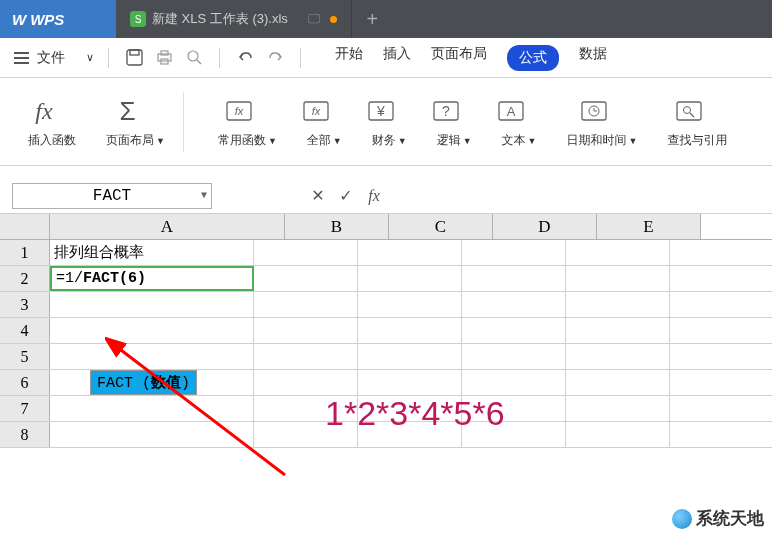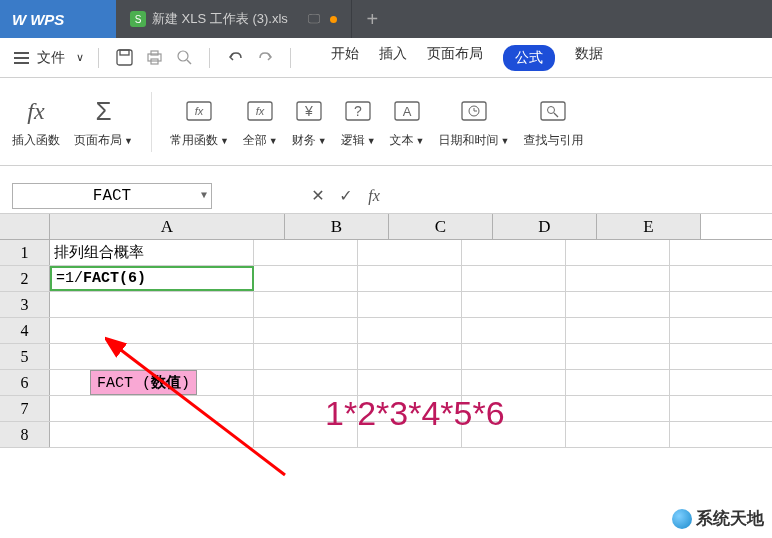--- a/index.html
+++ b/index.html
@@ -12,31 +12,31 @@
 .tab-icon { width: 16px; height: 16px; background: #4caf50; border-radius: 3px; display: flex; align-items: center; justify-content: center; color: #fff; font-size: 10px; }
 .tab-indicators { display: flex; align-items: center; gap: 10px; margin-left: 14px; }
 .tab-ind { color: #888; font-size: 13px; }
 .tab-dot { width: 7px; height: 7px; background: #ff9800; border-radius: 50%; }
 .new-tab { width: 40px; height: 100%; display: flex; align-items: center; justify-content: center; color: #aaa; font-size: 20px; }
 
 
 .menu-bar { height: 40px; border-bottom: 1px solid #d0d0d0; display: flex; align-items: center; padding: 0 14px; gap: 8px; background: #fff; }
 .hamburger { display: flex; flex-direction: column; gap: 3px; }
 .hamburger span { width: 15px; height: 2px; background: #555; }
-.file-menu { font-size: 14px; color: #333; display: flex; align-items: center; gap: 11px; }
+.file-menu { font-size: 14px; color: #333; display: flex; align-items: center; gap: 21px; }
 .qat-divider { width: 1px; height: 20px; background: #d0d0d0; margin: 0 6px; }
 .qat-btn { width: 22px; height: 22px; display: flex; align-items: center; justify-content: center; color: #555; }
-.menu-tabs { display: flex; gap: 20px; margin-left: 26px; font-size: 14px; color: #333; }
+.menu-tabs { display: flex; gap: 20px; margin-left: 20px; font-size: 14px; color: #333; }
 .menu-tab.active { background: #1d4ed8; color: #fff; padding: 4px 12px; border-radius: 12px; }
 
 
 .ribbon { height: 88px; background: #fff; border-bottom: 1px solid #d0d0d0; display: flex; align-items: center; padding: 6px 12px; gap: 14px; }
 .ribbon-group { display: flex; flex-direction: column; align-items: center; gap: 4px; }
 .ribbon-icon { width: 34px; height: 34px; display: flex; align-items: center; justify-content: center; }
-.ribbon-label { font-size: 12px; color: #333; display: flex; align-items: center; gap: 2px; }
+.ribbon-label { font-size: 12px; color: #333; display: flex; align-items: center; gap: 2px; margin-left: 16px; }
 .ribbon-sep { width: 1px; height: 60px; background: #e0e0e0; margin: 0 4px; }
 
 
 .formula-bar { height: 36px; border-bottom: 1px solid #d0d0d0; display: flex; align-items: center; padding: 0 12px; gap: 8px; margin-top: 12px; }
 .name-box { width: 200px; height: 26px; border: 1px solid #b0b0b0; display: flex; align-items: center; justify-content: center; font-family: "Courier New", monospace; font-size: 16px; position: relative; }
 .name-box-dd { position: absolute; right: 4px; font-size: 10px; color: #666; }
 .fb-btn { width: 20px; height: 20px; display: flex; align-items: center; justify-content: center; color: #555; }
 .fx-label { font-style: italic; font-family: serif; color: #555; }
 .formula-input { flex: 1; height: 26px; border: 1px solid #b0b0b0; padding: 0 8px; font-family: "Courier New", monospace; font-size: 16px; display: flex; align-items: center; }
 
@@ -47,21 +47,21 @@
 .col-h { width: 104px; background: #e8e8e8; border-right: 1px solid #b0b0b0; display: flex; align-items: center; justify-content: center; font-family: "Times New Roman", serif; font-size: 17px; }
 .col-h.wide { width: 235px; }
 .row { display: flex; height: 26px; border-bottom: 1px solid #d0d0d0; }
 .row-h { width: 50px; background: #e8e8e8; border-right: 1px solid #b0b0b0; display: flex; align-items: center; justify-content: center; font-family: "Times New Roman", serif; font-size: 16px; }
 .cell { width: 104px; border-right: 1px solid #d0d0d0; padding: 0 4px; font-size: 15px; display: flex; align-items: center; font-family: "SimSun", serif; }
 .cell.wide { width: 204px; }
 .cell.active { border: 2px solid #4caf50; position: relative; font-family: "Courier New", monospace; }
 .cell.active .bold-part { font-weight: bold; }
 
 
-.tooltip { position: absolute; left: 90px; top: 370px; background: #f9a8d4; border: 1px solid #999; padding: 2px 6px; font-family: "Courier New", monospace; font-size: 15px; }
+.tooltip { position: absolute; left: 90px; top: 370px; background: #0ea5e9; border: 1px solid #999; padding: 2px 6px; font-family: "Courier New", monospace; font-size: 15px; }
 .tooltip b { font-weight: bold; }
 
 
 .arrow-svg { position: absolute; left: 105px; top: 335px; pointer-events: none; }
 
 
 .annotation { position: absolute; left: 325px; top: 394px; font-size: 34px; color: #be185d; font-family: Arial, sans-serif; }
 
 
 .watermark { position: absolute; right: 8px; bottom: 8px; display: flex; align-items: center; gap: 4px; font-size: 17px; color: #333; font-weight: bold; }

